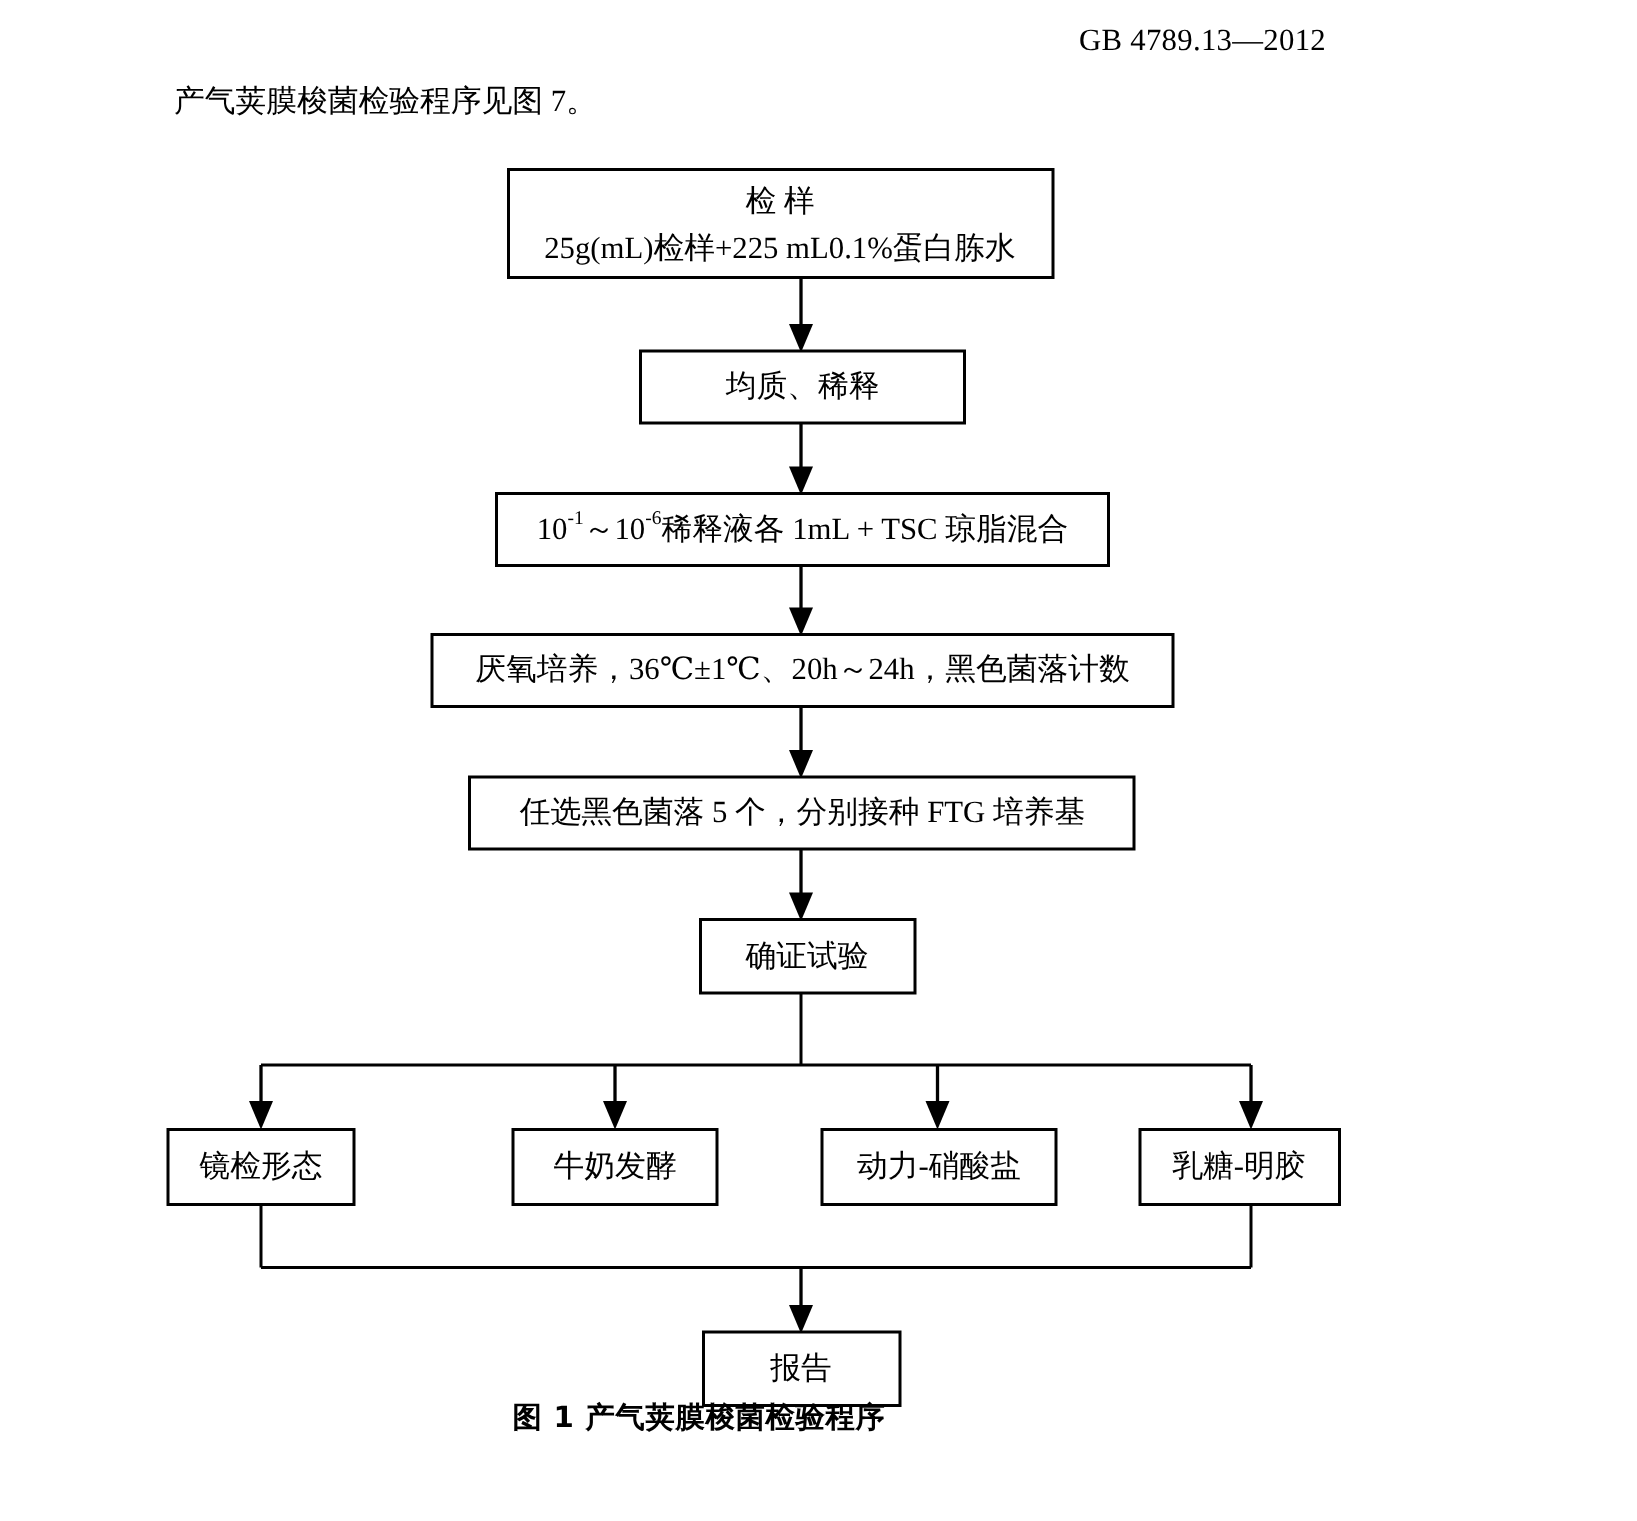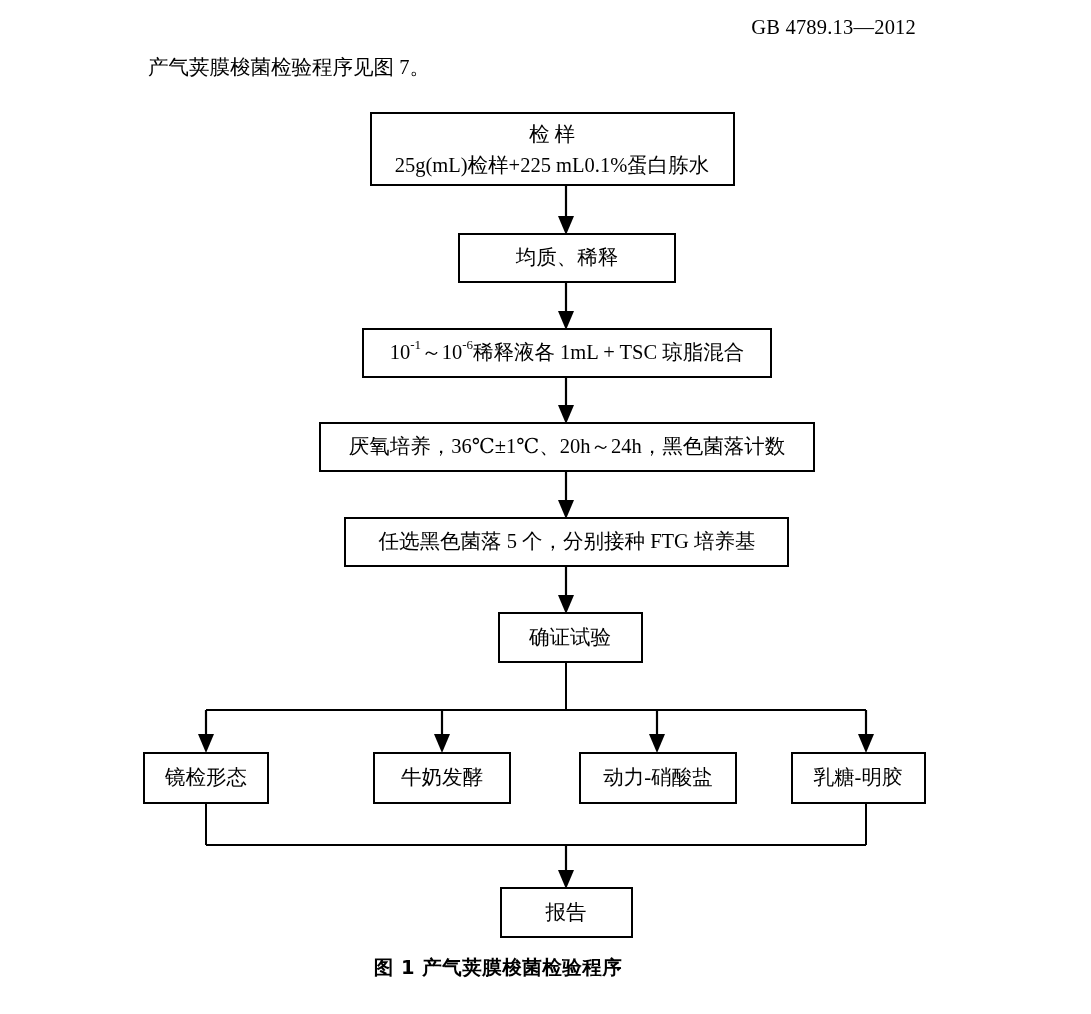--- a/index.html
+++ b/index.html
@@ -12,42 +12,41 @@
     height: 1014px;
     position: relative;
     font-family: "Liberation Serif", "DejaVu Serif", serif;
     color: #000000;
     overflow: hidden;
   }
   .page {
     position: relative;
     width: 932px;
     height: 1014px;
-    margin-left: 32px;
   }
   .std-header {
     position: absolute;
     right: 48px;
     top: 16px;
     font-size: 20.5px;
     letter-spacing: 0.2px;
     white-space: nowrap;
   }
   .intro-line {
     position: absolute;
     left: 116px;
     top: 53px;
     font-size: 20.5px;
     white-space: nowrap;
   }
   .figure-caption {
     position: absolute;
     left: 0;
     right: 0;
-    top: 954px;
+    top: 931px;
     text-align: center;
     font-size: 19.5px;
     font-weight: bold;
     font-family: "DejaVu Sans", "Liberation Sans", sans-serif;
     letter-spacing: 0.5px;
   }
   svg.flow {
     position: absolute;
     left: 0;
     top: 0;

